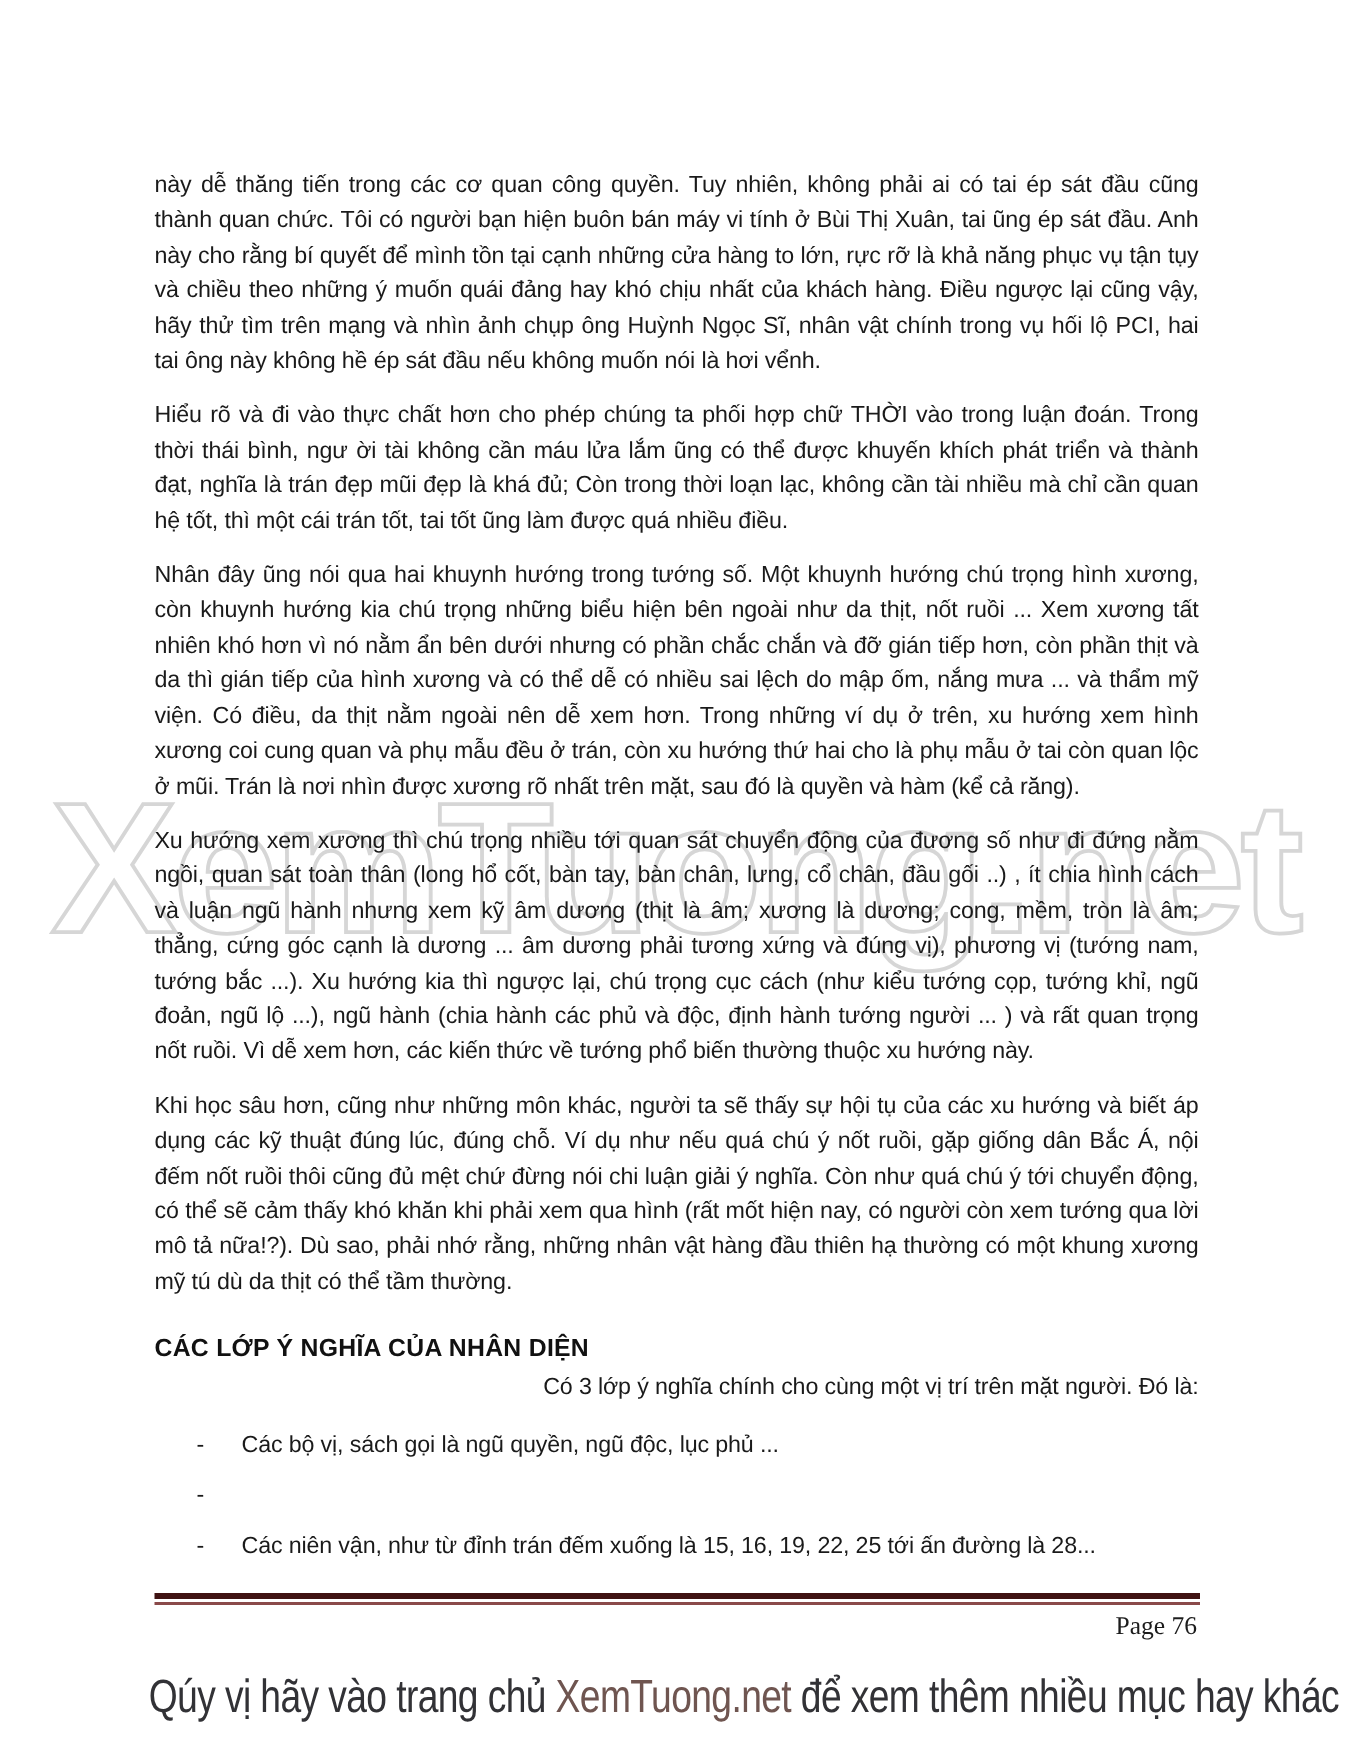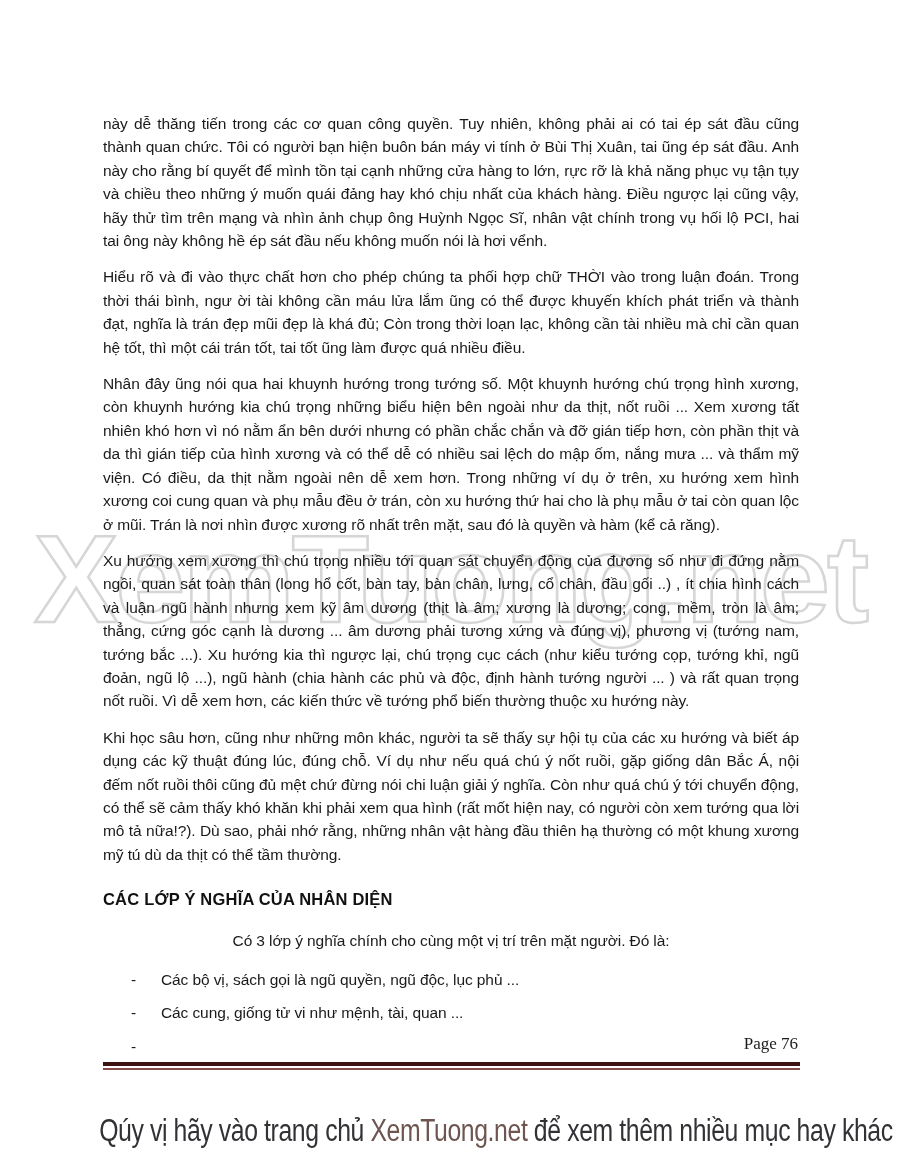--- a/index.html
+++ b/index.html
@@ -50,26 +50,26 @@
     letter-spacing: -0.1px;
   }
   .body-par {
     margin: 0 0 13px 0;
   }
   .section-heading {
     font-size: 16.5px;
     font-weight: bold;
     letter-spacing: 0.2px;
     text-align: left;
-    margin: 22px 0 17px 0;
+    margin: 22px 0 1px 0;
     color: #111111;
   }
   .intro-par {
     margin: 0 0 16px 0;
-    text-align: center;
+    text-align: right;
   }
   .list {
     margin-top: 4px;
   }
   .list-item {
     display: flex;
     align-items: flex-start;
     text-align: left;
     margin-bottom: 10px;
   }
@@ -84,21 +84,21 @@
     left: 103px;
     width: 697px;
     top: 1062px;
     z-index: 1;
   }
   .rule-thick { height: 4px; background: var(--rule_dark, #3f1212); }
   .rule-gap   { height: 2px; background: transparent; }
   .rule-thin  { height: 2px; background: var(--rule_light, #8a4a4a); }
   .page-number {
     position: absolute;
-    top: 1034px;
+    top: 1074px;
     right: 102px;
     z-index: 1;
     font-family: "Liberation Serif", serif;
     font-size: 17px;
     color: #1c1c1c;
   }
   .banner {
     position: absolute;
     left: 0;
     right: 0;
@@ -147,25 +147,25 @@
 
     <div class="list">
 
       <div class="list-item">
         <span class="list-marker">-</span>
         <span class="list-text">Các bộ vị, sách gọi là ngũ quyền, ngũ độc, lục phủ ...</span>
       </div>
 
       <div class="list-item">
         <span class="list-marker">-</span>
-        <span class="list-text">Các cung, giống tử vi như mệnh, tài, quan ...</span>
       </div>
 
       <div class="list-item">
         <span class="list-marker">-</span>
+        <span class="list-text">Các niên vận, như từ đỉnh trán đếm xuống là 15, 16, 19, 22, 25 tới ấn đường là 28...</span>
       </div>
 
     </div>
   </div>
 
   <div class="footer-rule">
     <div class="rule-thick"></div>
     <div class="rule-gap"></div>
     <div class="rule-thin"></div>
   </div>

